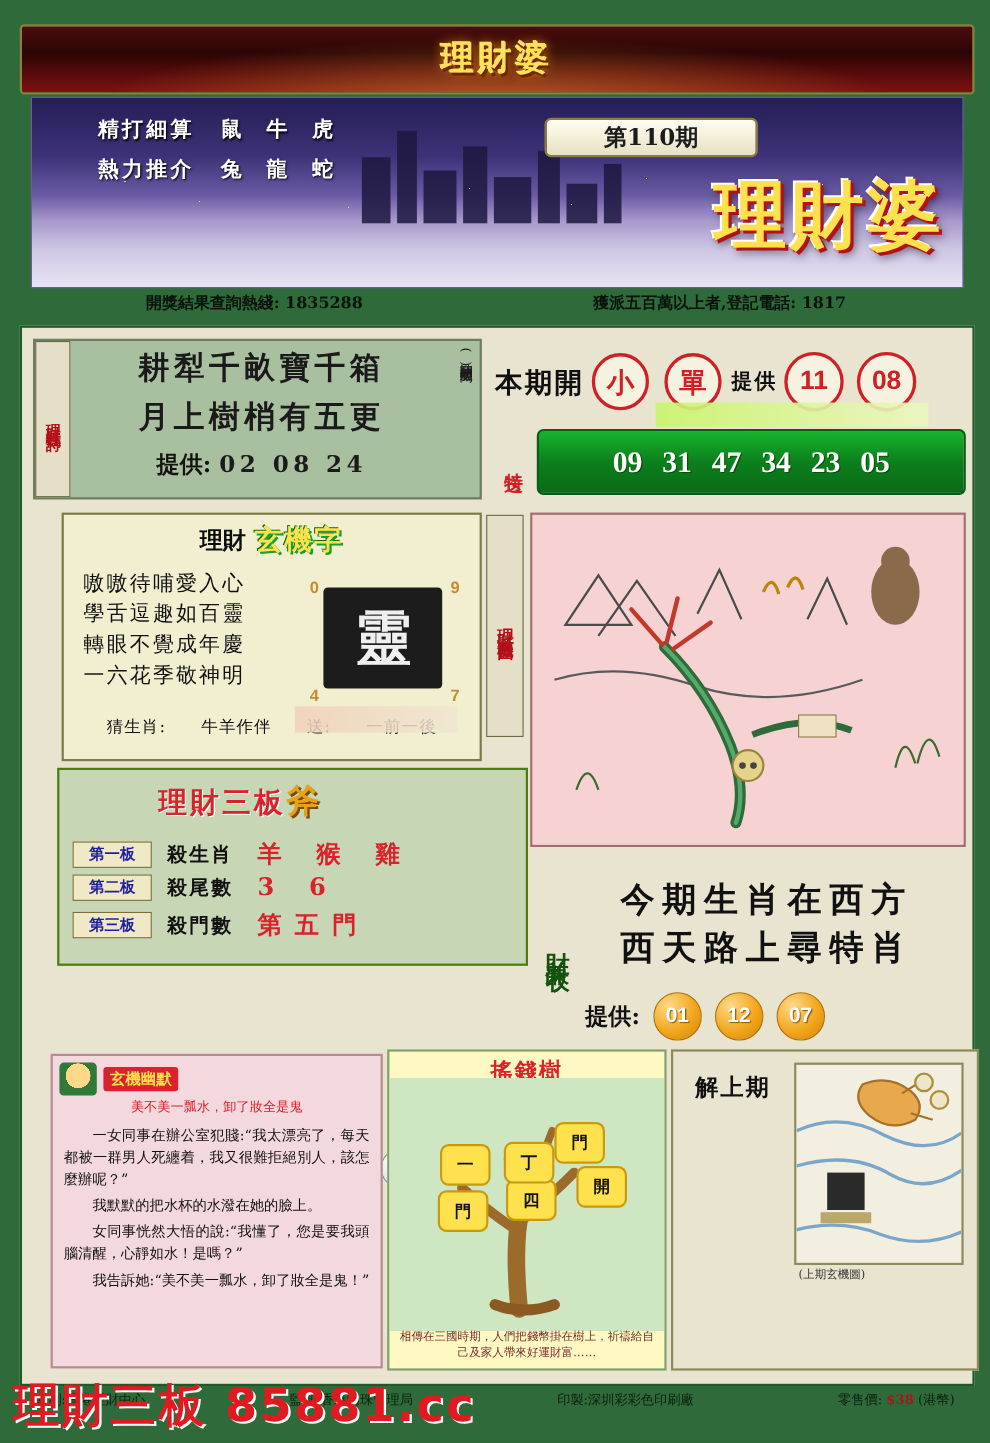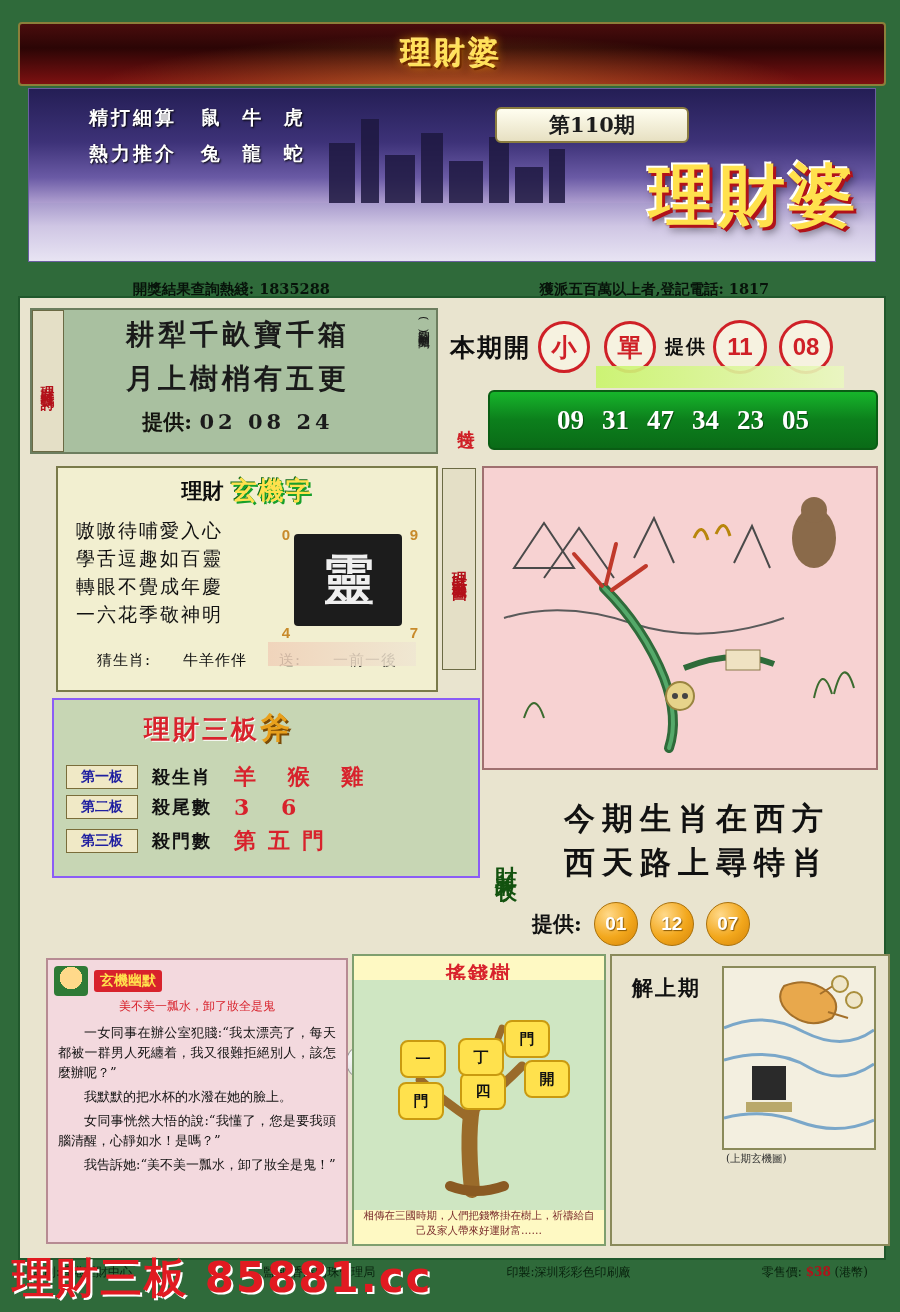--- a/index.html
+++ b/index.html
@@ -74,21 +74,21 @@
   }
   .logo-big{
     position:absolute;right:16px;top:62px;
     font-family:"DejaVu Serif","Liberation Serif",serif;
     font-size:66px;font-weight:bold;color:#ffe14d;letter-spacing:4px;
     text-shadow:
       3px 3px 0 #b1121a, -2px -2px 0 #ffffff,
       0 0 2px #8a0b10, 4px 5px 8px rgba(0,0,0,.5);
   }
   .hotline{
-    position:absolute;left:28px;top:280px;width:846px;
+    position:absolute;left:28px;top:266px;width:846px;
     display:flex;justify-content:space-around;
     font-family:"DejaVu Serif","Liberation Serif",serif;
     font-size:14.5px;color:#07130a;font-weight:bold;
   }
 
   
   .body-panel{
     position:absolute;left:18px;top:296px;width:864px;height:960px;
     background:#e9e4cf;border:2px solid #20582c;
   }
@@ -204,21 +204,21 @@
     writing-mode:vertical-rl;display:flex;align-items:center;justify-content:center;letter-spacing:4px;
   }
   .pic-box{
     position:absolute;left:462px;top:168px;width:392px;height:300px;
     background:#f6cfcf;border:2px solid #a07070;overflow:hidden;
   }
 
   
   .axe-box{
     position:absolute;left:32px;top:400px;width:424px;height:176px;
-    background:#c7d6b4;border:2px solid #8b5cf6;
+    background:#c7d6b4;border:2px solid #4d7c0f;
   }
   .axe-title{
     position:absolute;left:90px;top:8px;
     font-family:"DejaVu Serif","Liberation Serif",serif;font-size:26px;font-weight:bold;
     color:#d8222c;text-shadow:1px 1px 0 #fff;letter-spacing:3px;
   }
   .axe-title .axe{color:#e8a01c;font-size:30px;text-shadow:2px 2px 0 #7a4a06;}
   .axe-row{position:absolute;display:flex;align-items:center;}
   .axe-chip{
     width:70px;height:22px;background:#f0e9c6;border:1px solid #7a6d3a;

